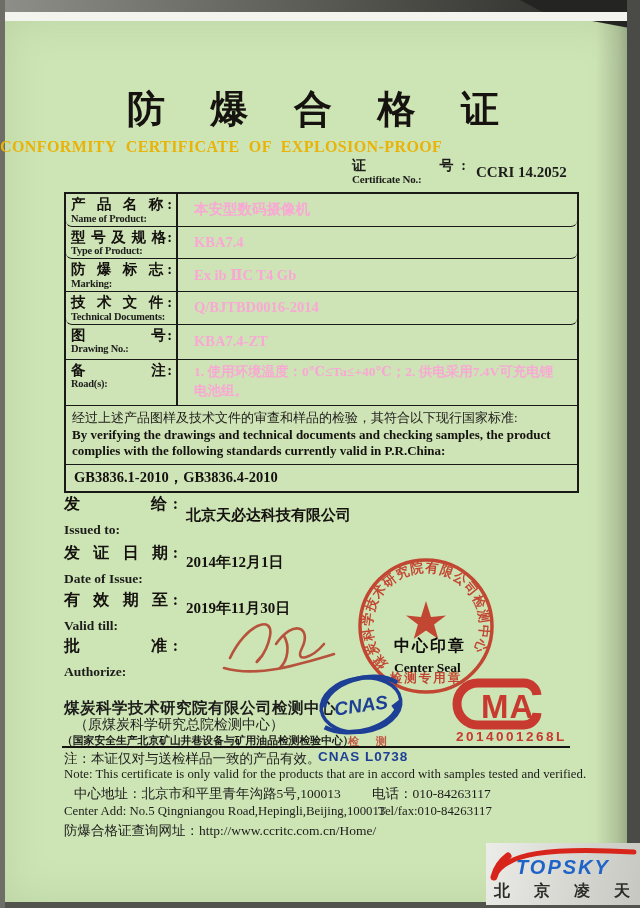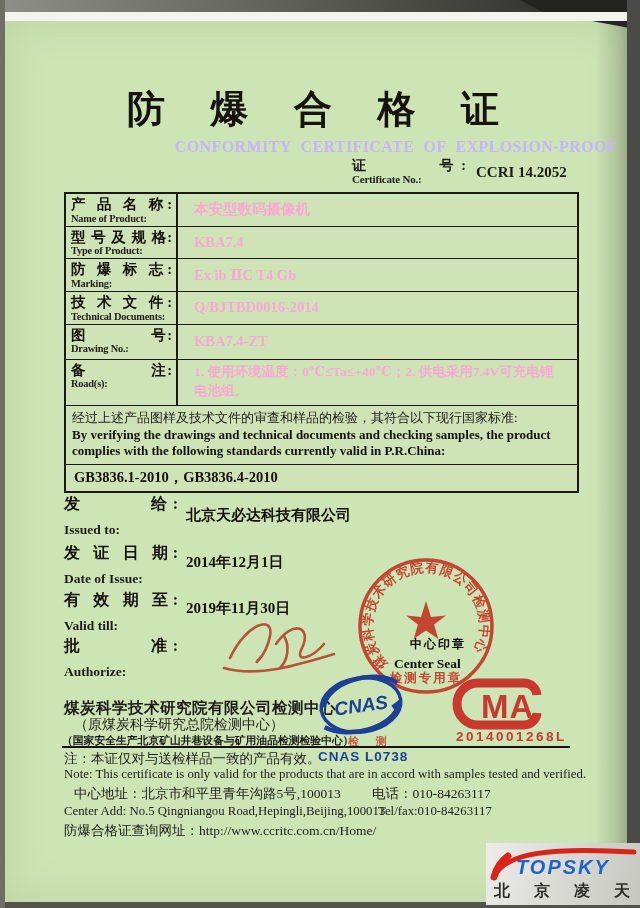--- a/index.html
+++ b/index.html
@@ -13,50 +13,50 @@
   .frame-right{position:absolute;right:0;top:0;width:13px;height:908px;background:#4a4a46;}
   .frame-bottom{position:absolute;left:0;top:902px;width:640px;height:6px;background:#53534d;}
   .frame-left{position:absolute;left:0;top:0;width:5px;height:908px;background:#6e6e66;}
   .paper{position:absolute;left:5px;top:21px;width:622px;height:881px;background:#cde4b5;
          box-shadow:inset 0 0 40px rgba(110,140,80,.18);}
   .paper-fold{position:absolute;left:596px;top:21px;width:31px;height:881px;
          background:linear-gradient(to right,rgba(0,0,0,0) 0%,rgba(90,95,80,.22) 70%,rgba(60,60,55,.30) 100%);}
 
   .title{position:absolute;left:0;top:84px;width:626px;text-align:center;font-size:38px;
          font-weight:700;letter-spacing:18px;text-indent:18px;color:#15120f;}
-  .subtitle{position:absolute;left:0;top:138px;width:617px;text-align:right;font-size:16px;
-         font-weight:700;word-spacing:5px;letter-spacing:.4px;color:#c4b5fd;}
+  .subtitle{position:absolute;left:0;top:138px;width:617px;text-align:left;font-size:16px;
+         font-weight:700;word-spacing:5px;letter-spacing:.4px;color:#eab308;}
   .certno{position:absolute;left:352px;top:158px;display:flex;align-items:center;gap:10px;}
   .certno-labels{width:114px;}
   .lab-zh{font-size:14px;font-weight:700;text-align:justify;text-align-last:justify;line-height:1.1;}
   .lab-en{font-size:11px;font-weight:700;line-height:1.2;letter-spacing:-.2px;font-family:Liberation Serif, serif;}
   .certno-val{font-size:15px;font-weight:700;}
 
   .ptable{position:absolute;left:64px;top:192px;width:511px;border:2px solid #191917;background:rgba(255,255,255,.03);}
   .trow{display:flex;border-bottom:1.5px solid #191917;}
   .t-label{width:112px;border-right:2px solid #191917;padding:2px 4px 1px 5px;box-sizing:border-box;}
   .t-label .zh{font-size:14.5px;font-weight:700;text-align:justify;text-align-last:justify;line-height:1.15;color:#14110e;}
   .t-label .en{font-size:10.4px;font-weight:700;line-height:1.15;letter-spacing:-.2px;}
   .t-value{flex:1;display:flex;align-items:center;padding:2px 16px;font-weight:700;font-size:14.5px;color:#f9a8d4;}
   .t-value.cn{font-weight:600;}
   .t-value.note{font-weight:600;font-size:13.5px;line-height:1.4;}
-  .h30{min-height:30px;} .h29{min-height:29px;align-items:center;} .h34{min-height:34px;} .h45{min-height:45px;}
+  .h30{min-height:30px;border-radius:6px;} .h29{min-height:29px;align-items:center;} .h34{min-height:34px;} .h45{min-height:45px;}
   .stcell{padding:3px 6px 4px 6px;border-bottom:1.5px solid #191917;}
   .st-zh{font-size:13px;font-weight:500;color:#23201c;}
   .st-en{font-size:13px;font-weight:700;line-height:1.28;color:#14110e;}
   .stdrow{padding:3px 8px 4px 8px;font-size:14.5px;font-weight:700;color:#14110e;}
 
   .iss-label{position:absolute;left:64px;width:114px;}
   .iss-label .zh{font-size:16px;font-weight:700;text-align:justify;text-align-last:justify;color:#14110e;}
   .iss-label .en{font-size:13.5px;font-weight:700;margin-top:7px;}
   .iss-value{position:absolute;left:186px;font-size:15px;font-weight:600;color:#14110e;}
 
   .seal-svg{position:absolute;left:352px;top:552px;opacity:.92;}
   .seal-cap{position:absolute;left:394px;top:636px;color:#0e0c0a;}
-  .seal-cap .zh{font-size:12px;font-weight:700;letter-spacing:2px;margin-left:16px;}
+  .seal-cap .zh{font-size:16px;font-weight:700;letter-spacing:2px;}
   .seal-cap .en{font-size:13.5px;font-weight:700;margin-top:3px;}
   .sig-svg{position:absolute;left:218px;top:606px;}
 
   .org1{position:absolute;left:64px;top:698px;font-size:15.5px;font-weight:600;letter-spacing:.5px;}
   .org2{position:absolute;left:74px;top:716px;font-size:14px;font-weight:500;}
   .org3{position:absolute;left:62px;top:734px;font-size:10.8px;font-weight:700;}
   .rule{position:absolute;left:62px;top:746px;width:508px;height:2px;background:#15130f;}
   .note-zh{position:absolute;left:64px;top:750px;font-size:13.5px;}
   .note-en{position:absolute;left:64px;top:767px;font-size:12.8px;}
   .addr-zh{position:absolute;left:74px;top:785px;font-size:13.5px;}

